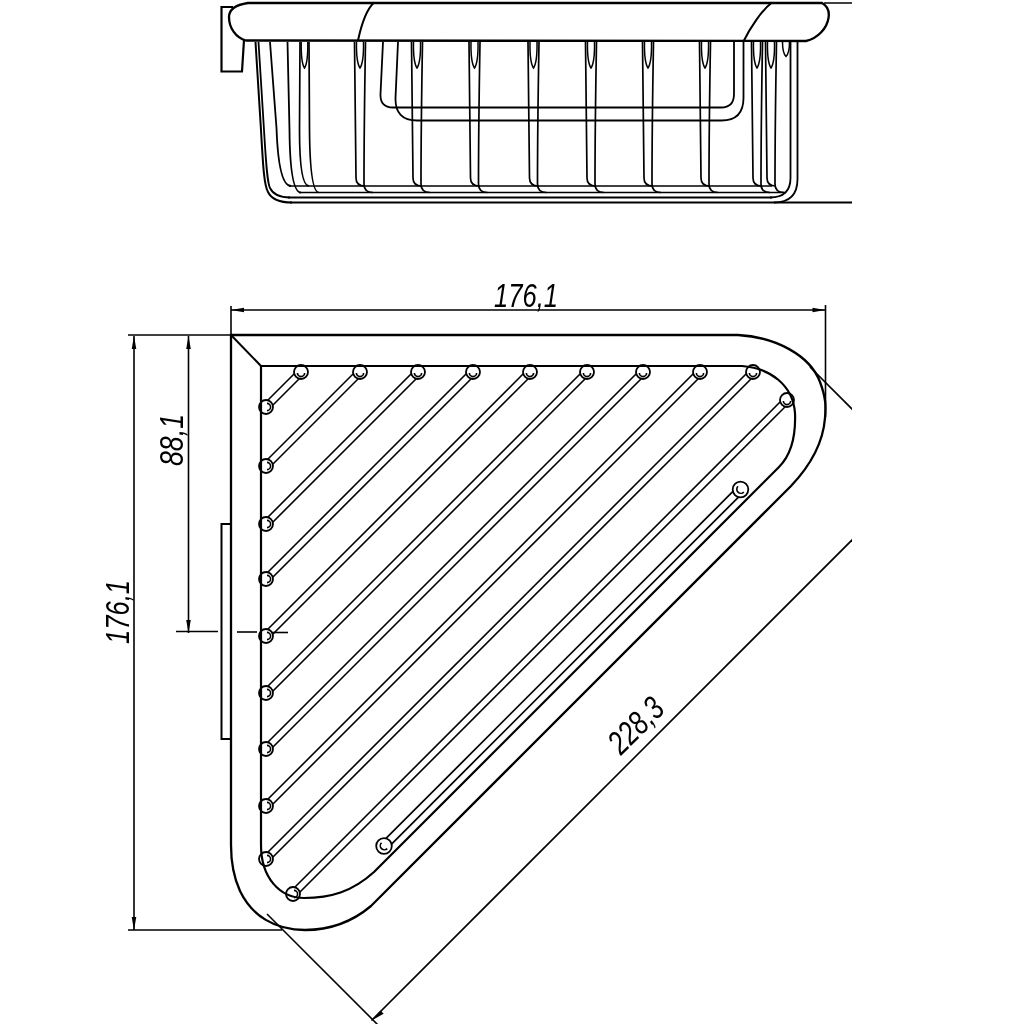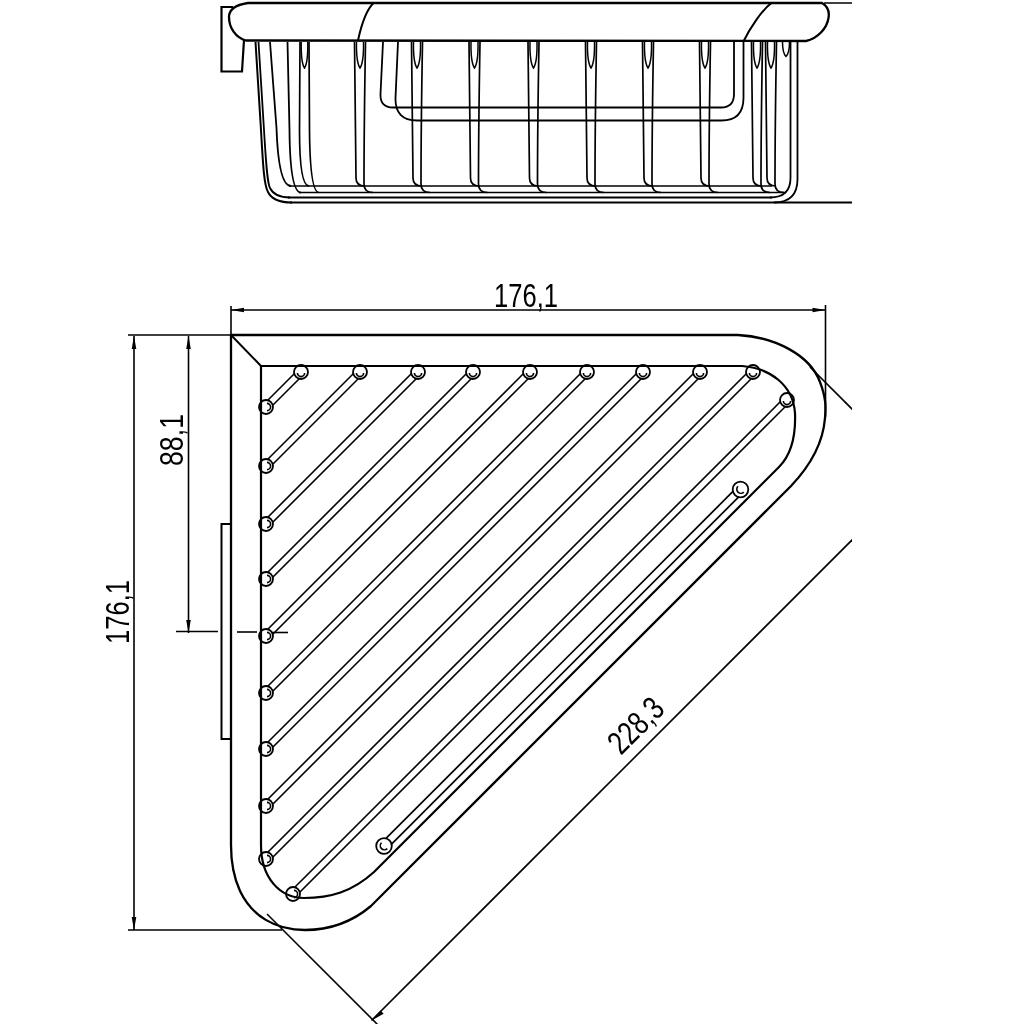--- a/index.html
+++ b/index.html
@@ -1,17 +1,17 @@
 <!DOCTYPE html>
 <html><head>
 <meta charset="utf-8">
 <title>Corner basket drawing</title>
 <style>
 html,body{margin:0;padding:0;background:#fff;}
-#page{width:852px;height:1024px;background:#a16207;position:relative;overflow:hidden;}
+#page{width:852px;height:1024px;background:#a16207;position:relative;overflow:hidden;font-style:italic;}
 </style>
 </head>
 <body>
 <div id="page">
 <svg width="1024" height="1024" viewBox="0 0 1024 1024" xmlns="http://www.w3.org/2000/svg">
 <rect x="0" y="0" width="1024" height="1024" fill="#fff"></rect>
 
 <g id="front-view">
 
 <path d="M 233,7 L 221.5,7 L 221.5,71.5 L 242,71.5 L 244,40" fill="none" stroke="#000" stroke-width="2.2"></path>

